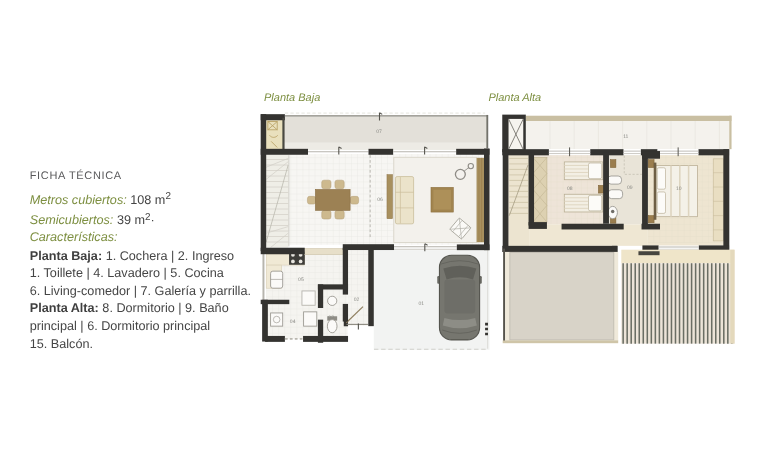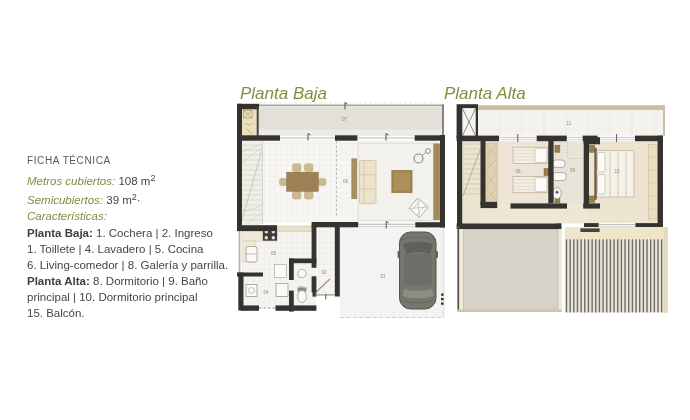--- a/index.html
+++ b/index.html
@@ -1,39 +1,39 @@
 <!DOCTYPE html>
 <html><head><meta charset="utf-8"><style>
 html,body{margin:0;padding:0}
 body{width:690px;height:420px;position:relative;background:#fff;font-family:"Liberation Sans",sans-serif;overflow:hidden}
 .line{position:absolute;left:27px;font-size:11.5px;color:#454545;white-space:nowrap}
 .gr{color:#7d8f41;font-style:italic;font-weight:normal}
 .bd{font-weight:bold;color:#3f3f3f}
-.ptitle{position:absolute;font-size:17px;font-style:italic;color:#7d8f41;white-space:nowrap}
+.ptitle{position:absolute;font-size:10px;font-style:italic;color:#7d8f41;white-space:nowrap}
 sup{font-size:9px;vertical-align:4px}
 svg{position:absolute;left:0;top:0}
 </style></head><body>
 
 <div class="line" style="top:155px;font-size:10px;letter-spacing:0.6px;color:#58585a;font-weight:500">FICHA TÉCNICA</div>
 
 <div class="line" style="top:173px"><span class="gr">Metros cubiertos:</span> 108 m<sup>2</sup></div>
 
 <div class="line" style="top:192px"><span class="gr">Semicubiertos:</span> 39 m<sup>2</sup>·</div>
 
 <div class="line" style="top:210px"><span class="gr">Características:</span></div>
 
 <div class="line" style="top:227px"><span class="bd">Planta Baja:</span> 1. Cochera | 2. Ingreso</div>
 
 <div class="line" style="top:243px">1. Toillete | 4. Lavadero | 5. Cocina</div>
 
-<div class="line" style="top:259px">6. Living-comedor | 8. Galería y parrilla.</div>
+<div class="line" style="top:259px">6. Living-comedor | 7. Galería y parrilla.</div>
 
 <div class="line" style="top:275px"><span class="bd">Planta Alta:</span> 8. Dormitorio | 9. Baño</div>
 
-<div class="line" style="top:291px">principal | 10. Dormitorio principal</div>
+<div class="line" style="top:291px">principal | 6. Dormitorio principal</div>
 
 <div class="line" style="top:307px">15. Balcón.</div>
 
 <div class="ptitle" style="left:240px;top:83.5px">Planta Baja</div>
 
 <div class="ptitle" style="left:444px;top:83.5px">Planta Alta</div>
 <svg width="690" height="420" viewBox="0 0 690 420">
 <defs>
 <pattern id="grid" width="5.5" height="5.5" patternUnits="userSpaceOnUse">
 <path d="M5.5 0H0V5.5" fill="none" stroke="#e5e4e0" stroke-width="0.6"></path>

